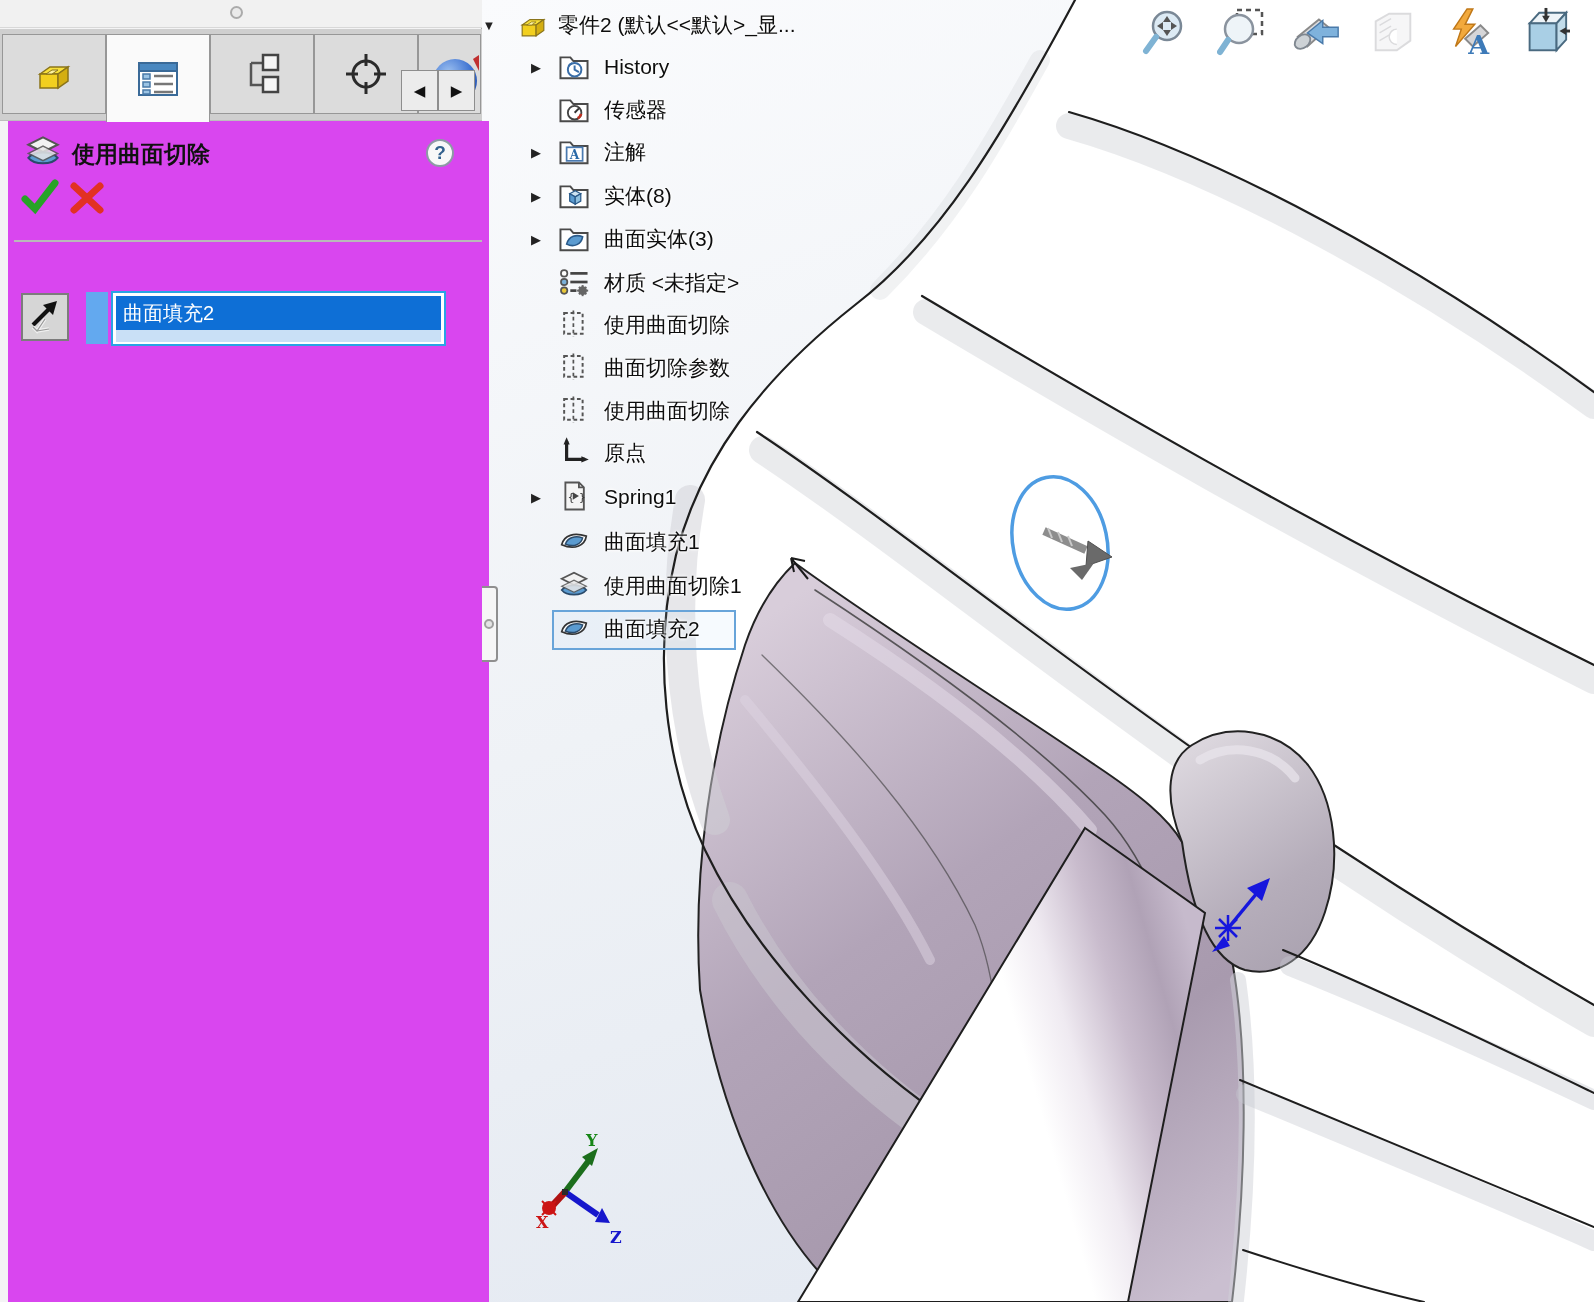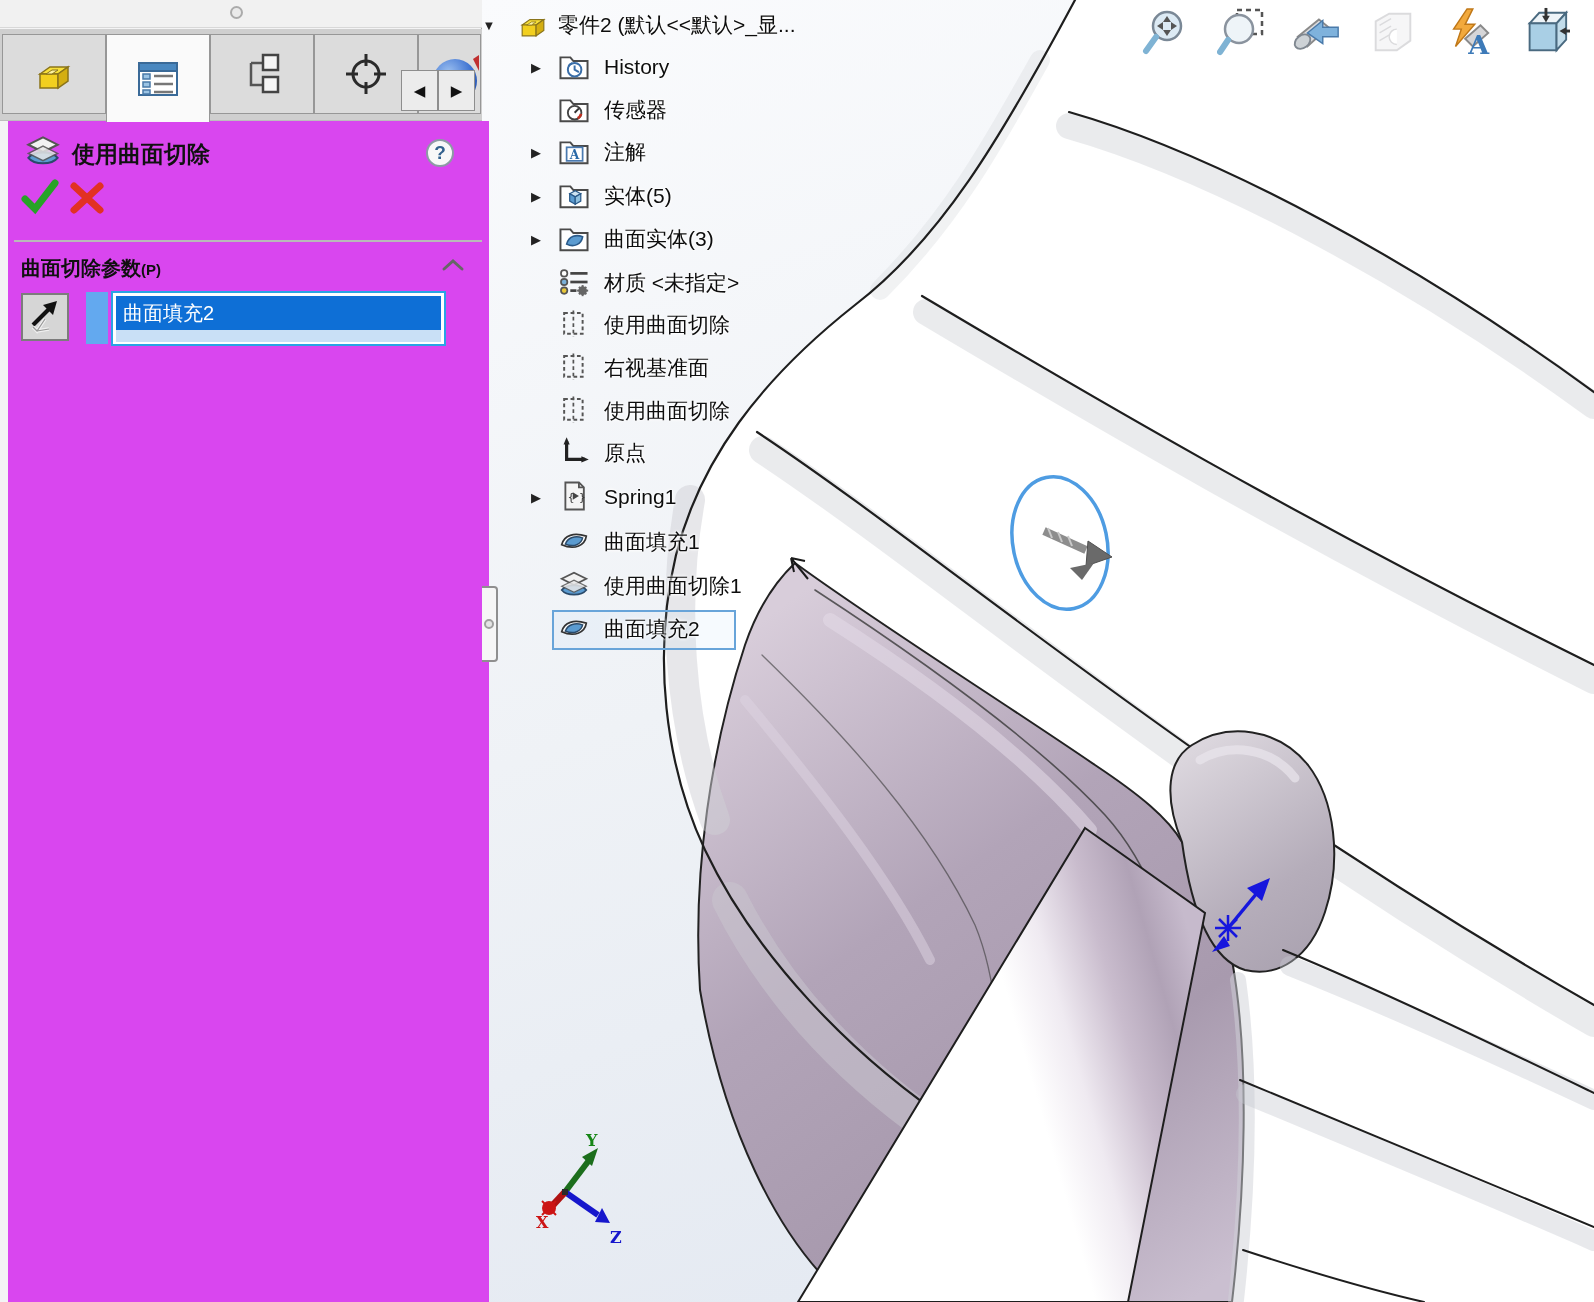--- a/index.html
+++ b/index.html
@@ -296,21 +296,21 @@
       <span class="tlabel">注解</span>
     </div>
     <div class="trow" style="top: 175px;">
       <span class="arrow">▶</span>
       <span class="ticon"><svg width="32" height="32" viewBox="0 0 26 26">
           <path d="M2,6 h8 l2.5,3 H24 v14 H2 Z" fill="#fff" stroke="#4a4a4a" stroke-width="1.6"></path>
           <polygon points="9.5,12 14,9.5 18.5,12 14,14.5" fill="#cfe4f2" stroke="#2a5a8a"></polygon>
           <polygon points="9.5,12 14,14.5 14,20.5 9.5,18" fill="#5b9bd0" stroke="#2a5a8a"></polygon>
           <polygon points="14,14.5 18.5,12 18.5,18 14,20.5" fill="#8fc0e0" stroke="#2a5a8a"></polygon>
         </svg></span>
-      <span class="tlabel">实体(5)</span>
+      <span class="tlabel">实体(8)</span>
     </div>
     <div class="trow" style="top: 218px;">
       <span class="arrow">▶</span>
       <span class="ticon"><svg width="32" height="32" viewBox="0 0 26 26">
           <path d="M2,6 h8 l2.5,3 H24 v14 H2 Z" fill="#fff" stroke="#4a4a4a" stroke-width="1.6"></path>
           <path d="M7,18 C9,11 15,10 20,12 C19,18 13,21 7,18 Z" fill="#5b9bd0" stroke="#2a5a8a" stroke-width="1.3"></path>
         </svg></span>
       <span class="tlabel">曲面实体(3)</span>
     </div>
     <div class="trow" style="top: 262px;">
@@ -336,21 +336,21 @@
           <rect x="5" y="4" width="15" height="17" fill="none" stroke="#555" stroke-width="1.6" stroke-dasharray="3 2.2"></rect>
           <line x1="12.5" y1="2" x2="12.5" y2="23" stroke="#555" stroke-width="1.4" stroke-dasharray="3 2.2"></line>
         </svg></span>
       <span class="tlabel">使用曲面切除</span>
     </div>
     <div class="trow" style="top: 347px;">
       <span class="ticon"><svg width="32" height="32" viewBox="0 0 26 26">
           <rect x="5" y="4" width="15" height="17" fill="none" stroke="#555" stroke-width="1.6" stroke-dasharray="3 2.2"></rect>
           <line x1="12.5" y1="2" x2="12.5" y2="23" stroke="#555" stroke-width="1.4" stroke-dasharray="3 2.2"></line>
         </svg></span>
-      <span class="tlabel">右视基准面</span>
+      <span class="tlabel">曲面切除参数</span>
     </div>
     <div class="trow" style="top: 390px;">
       <span class="ticon"><svg width="32" height="32" viewBox="0 0 26 26">
           <rect x="5" y="4" width="15" height="17" fill="none" stroke="#555" stroke-width="1.6" stroke-dasharray="3 2.2"></rect>
           <line x1="12.5" y1="2" x2="12.5" y2="23" stroke="#555" stroke-width="1.4" stroke-dasharray="3 2.2"></line>
         </svg></span>
       <span class="tlabel">使用曲面切除</span>
     </div>
     <div class="trow" style="top: 432px;">
       <span class="ticon"><svg width="32" height="32" viewBox="0 0 26 26">
@@ -471,30 +471,20 @@
           <path d="M5,22 L15,32 L35,6" stroke="#27a327" stroke-width="7" fill="none" stroke-linecap="round"></path>
         </svg>
     </span>
     <span class="abs" style="left:60px; top:60px;">
       <svg width="38" height="34" viewBox="0 0 38 34">
           <path d="M6,5 L32,29 M32,5 L6,29" stroke="#e23123" stroke-width="7" stroke-linecap="round"></path>
         </svg>
     </span>
     <div id="pm-sep"></div>
 
-    <div id="pm-section-hdr">
-      <span id="pm-section-label">
-        <span>曲面切除参数</span><span id="pm-section-suffix">(P)</span>
-      </span>
-      <span id="pm-chevron">
-        <svg width="26" height="18" viewBox="0 0 26 18">
-            <path d="M4,13 L13,5 L22,13" stroke="#666" stroke-width="3" fill="none" stroke-linecap="round"></path>
-          </svg>
-      </span>
-    </div>
 
     <div id="sel-row">
       <div id="flip-btn">
         <svg width="44" height="44" viewBox="0 0 44 44">
           <line x1="10" y1="30" x2="30" y2="10" stroke="#111" stroke-width="4"></line>
           <polygon points="34,6 20,10 30,20" fill="#111"></polygon>
           <path d="M22,24 L14,36 L10,32 M14,36 L26,34" stroke="#f0f0f0" stroke-width="3.5" fill="none"></path>
           <path d="M22,24 L14,36 L10,32 M14,36 L26,34" stroke="#999" stroke-width="1.2" fill="none"></path>
         </svg>
       </div>

